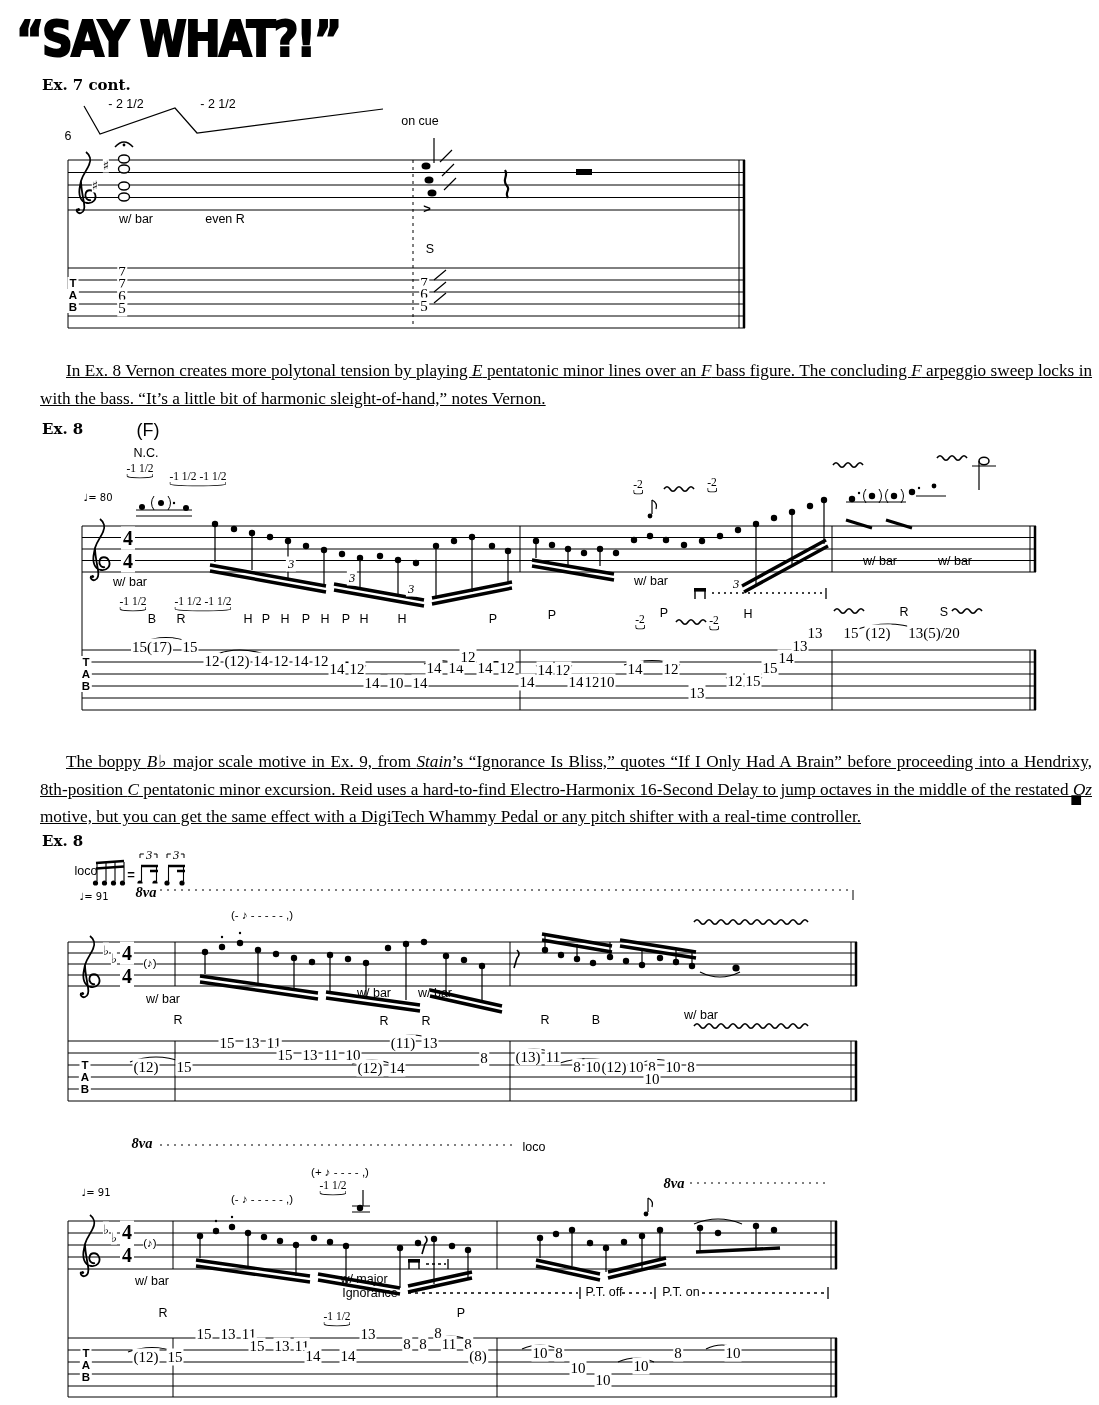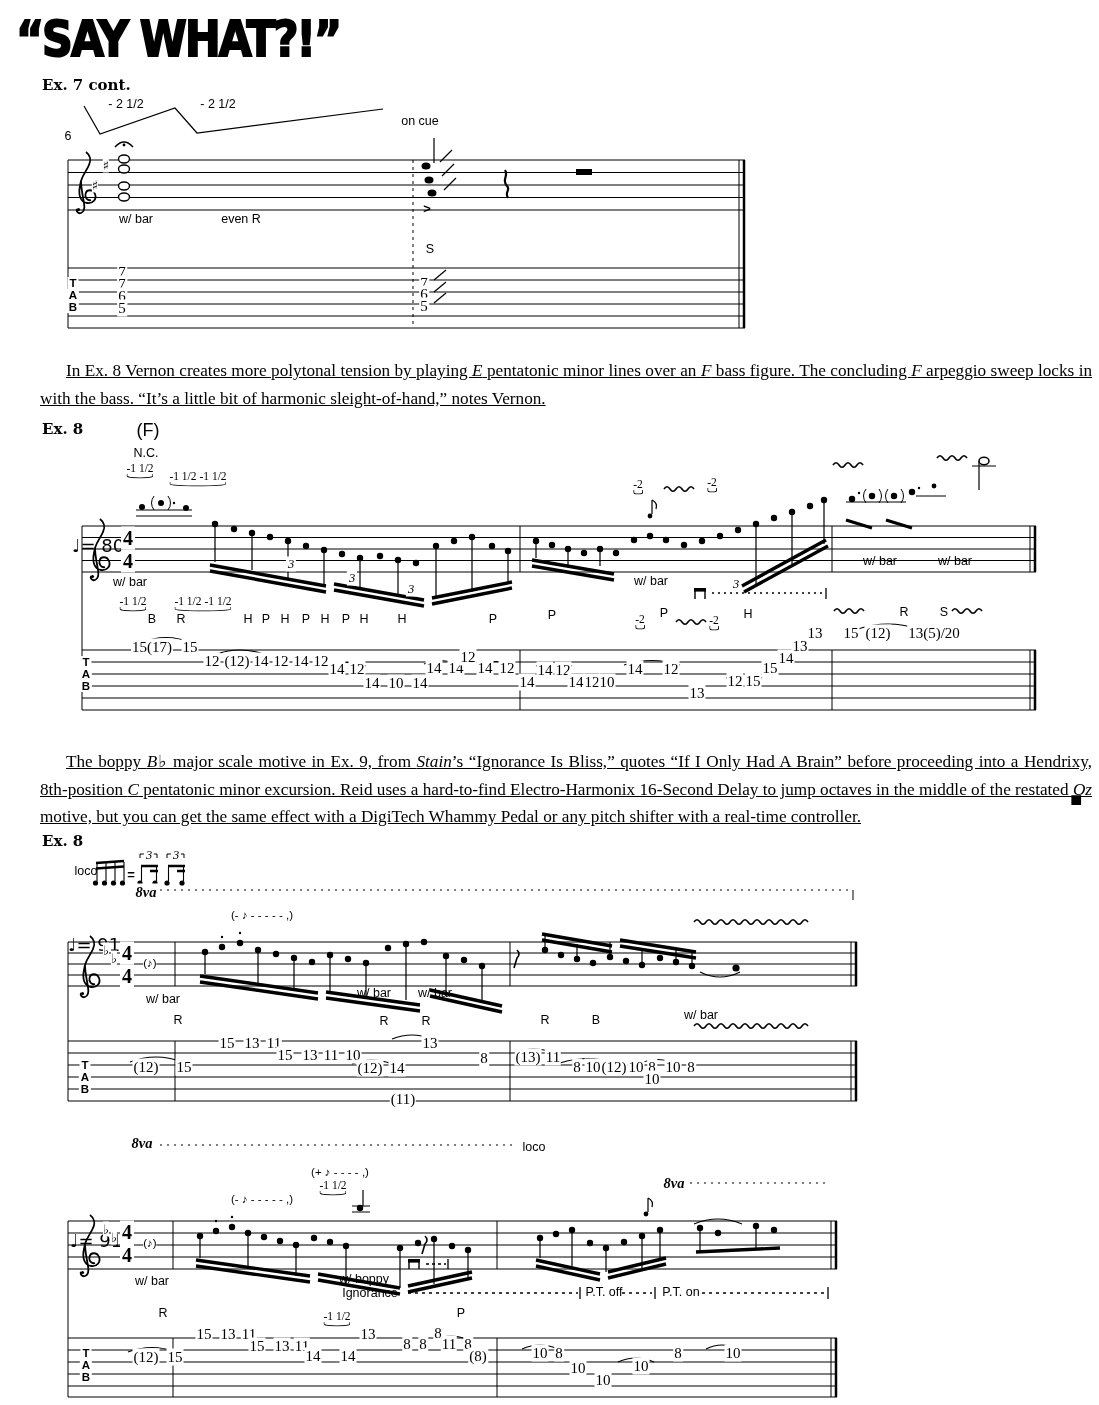--- a/index.html
+++ b/index.html
@@ -4,21 +4,21 @@
 <style>
   html,body{margin:0;padding:0;background:#fff;}
   .page{position:relative;width:1099px;height:1405px;background:#fff;color:#000;
         font-family:"Liberation Sans",sans-serif;overflow:hidden;}
   svg.art{position:absolute;left:0;top:0;z-index:1;}
   .tokens{position:absolute;inset:0;z-index:3;pointer-events:none;}
   .lbl,.tab{position:absolute;transform:translate(-50%,-50%);line-height:1;white-space:pre;}
   .lbl{font:12.5px "Liberation Sans",sans-serif;}
   .tab{font:15px "Liberation Serif",serif;background:#fff;padding:0 1px;}
   .chord{font-size:18px;}
-  .tempo{font-size:18px;font-family:"DejaVu Sans","Liberation Sans",sans-serif;margin-top:48px;}
+  .tempo{font-size:10px;font-family:"DejaVu Sans","Liberation Sans",sans-serif;}
   .ts{font:bold 20px "Liberation Serif",serif;background:#fff;padding:0 2px;}
   .trip{font:italic 12.5px "Liberation Serif",serif;background:#fff;padding:0 2px;}
   .bend{font:11.5px "Liberation Serif",serif;background:#fff;padding:0 1px;}
   .vb::after{content:"";display:block;height:4px;border:1px solid #000;border-top:none;
              border-radius:0 0 100% 100%;margin-top:0px;}
   .ltr{font:12.5px "Liberation Sans",sans-serif;background:#fff;padding:0 1px;}
   .ott{font:italic bold 14.5px "Liberation Serif",serif;background:#fff;padding:0 2px;}
   .gr{font:11.5px "Liberation Sans",sans-serif;background:#fff;}
   .mus{font:13px "DejaVu Sans",sans-serif;background:#fff;}
   .tabletter{font:bold 11.5px "Liberation Sans",sans-serif;background:#fff;padding:0 2px;}
@@ -375,21 +375,21 @@
                M618 1362 Q636 1354 654 1362 M706 1349 Q722 1341 738 1349"></path>
     </g>
   </svg>
 
   <div class="tokens">
       <span class="lbl" style="left: 68px; top: 136px;">6</span>
       <span class="lbl" style="left: 126px; top: 104px;">- 2 1/2</span>
       <span class="lbl" style="left: 218px; top: 104px;">- 2 1/2</span>
       <span class="lbl" style="left: 420px; top: 121px;">on cue</span>
       <span class="lbl" style="left: 136px; top: 219px;">w/ bar</span>
-      <span class="lbl" style="left: 241px; top: 219px;">even R</span>
+      <span class="lbl" style="left: 225px; top: 219px;">even R</span>
       <span class="lbl acc2" style="left: 427px; top: 208px;">&gt;</span>
       <span class="lbl" style="left: 430px; top: 249px;">S</span>
       <span class="lbl mus" style="left: 106px; top: 165px;">♯</span>
       <span class="lbl mus" style="left: 95px; top: 185px;">♯</span>
       <span class="lbl tabletter" style="left: 73px; top: 283px;">T</span>
       <span class="lbl tabletter" style="left: 73px; top: 295px;">A</span>
       <span class="lbl tabletter" style="left: 73px; top: 307px;">B</span>
     </div>
   <div class="tokens">
       <span class="tab" style="left: 122px; top: 272px;">7</span>
@@ -513,21 +513,21 @@
       <span class="tab" style="left: 184px; top: 1067px;">15</span>
       <span class="tab" style="left: 227px; top: 1043px;">15</span>
       <span class="tab" style="left: 252px; top: 1043px;">13</span>
       <span class="tab" style="left: 274px; top: 1043px;">11</span>
       <span class="tab" style="left: 285px; top: 1055px;">15</span>
       <span class="tab" style="left: 310px; top: 1055px;">13</span>
       <span class="tab" style="left: 331px; top: 1055px;">11</span>
       <span class="tab" style="left: 353px; top: 1055px;">10</span>
       <span class="tab" style="left: 370px; top: 1068px;">(12)</span>
       <span class="tab" style="left: 397px; top: 1068px;">14</span>
-      <span class="tab" style="left: 403px; top: 1099px;">(11)</span>
+      <span class="tab" style="left: 403px; top: 1043px;">(11)</span>
       <span class="tab" style="left: 430px; top: 1043px;">13</span>
       <span class="tab" style="left: 484px; top: 1058px;">8</span>
       <span class="tab" style="left: 528px; top: 1057px;">(13)</span>
       <span class="tab" style="left: 553px; top: 1057px;">11</span>
       <span class="tab" style="left: 577px; top: 1067px;">8</span>
       <span class="tab" style="left: 593px; top: 1067px;">10</span>
       <span class="tab" style="left: 614px; top: 1067px;">(12)</span>
       <span class="tab" style="left: 636px; top: 1067px;">10</span>
       <span class="tab" style="left: 652px; top: 1067px;">8</span>
       <span class="tab" style="left: 652px; top: 1079px;">10</span>
@@ -539,21 +539,21 @@
       <span class="lbl gr" style="left: 262px; top: 1199px;">(- ♪ - - - - - ,)</span>
       <span class="lbl gr" style="left: 340px; top: 1172px;">(+ ♪ - - - - ,)</span>
       <span class="lbl bend vb" style="left: 333px; top: 1187px;">-1 1/2</span>
       <span class="lbl ott" style="left: 674px; top: 1183px;">8va</span>
       <span class="lbl gr" style="left: 150px; top: 1243px;">(♪)</span>
       <span class="lbl mus" style="left: 106px; top: 1229px;">♭</span>
       <span class="lbl mus" style="left: 114px; top: 1237px;">♭</span>
       <span class="lbl ts" style="left: 127px; top: 1232px;">4</span>
       <span class="lbl ts" style="left: 127px; top: 1255px;">4</span>
       <span class="lbl" style="left: 152px; top: 1281px;">w/ bar</span>
-      <span class="lbl" style="left: 364px; top: 1279px;">w/ boppy</span>
+      <span class="lbl" style="left: 364px; top: 1279px;">w/ major</span>
       <span class="lbl" style="left: 370px; top: 1293px;">Ignorance</span>
       <span class="lbl" style="left: 604px; top: 1292px;">P.T. off</span>
       <span class="lbl" style="left: 681px; top: 1292px;">P.T. on</span>
       <span class="lbl ltr" style="left: 163px; top: 1313px;">R</span>
       <span class="lbl bend vb" style="left: 337px; top: 1318px;">-1 1/2</span>
       <span class="lbl ltr" style="left: 461px; top: 1313px;">P</span>
       <span class="lbl tabletter" style="left: 86px; top: 1353px;">T</span>
       <span class="lbl tabletter" style="left: 86px; top: 1365px;">A</span>
       <span class="lbl tabletter" style="left: 86px; top: 1377px;">B</span>
     </div>

